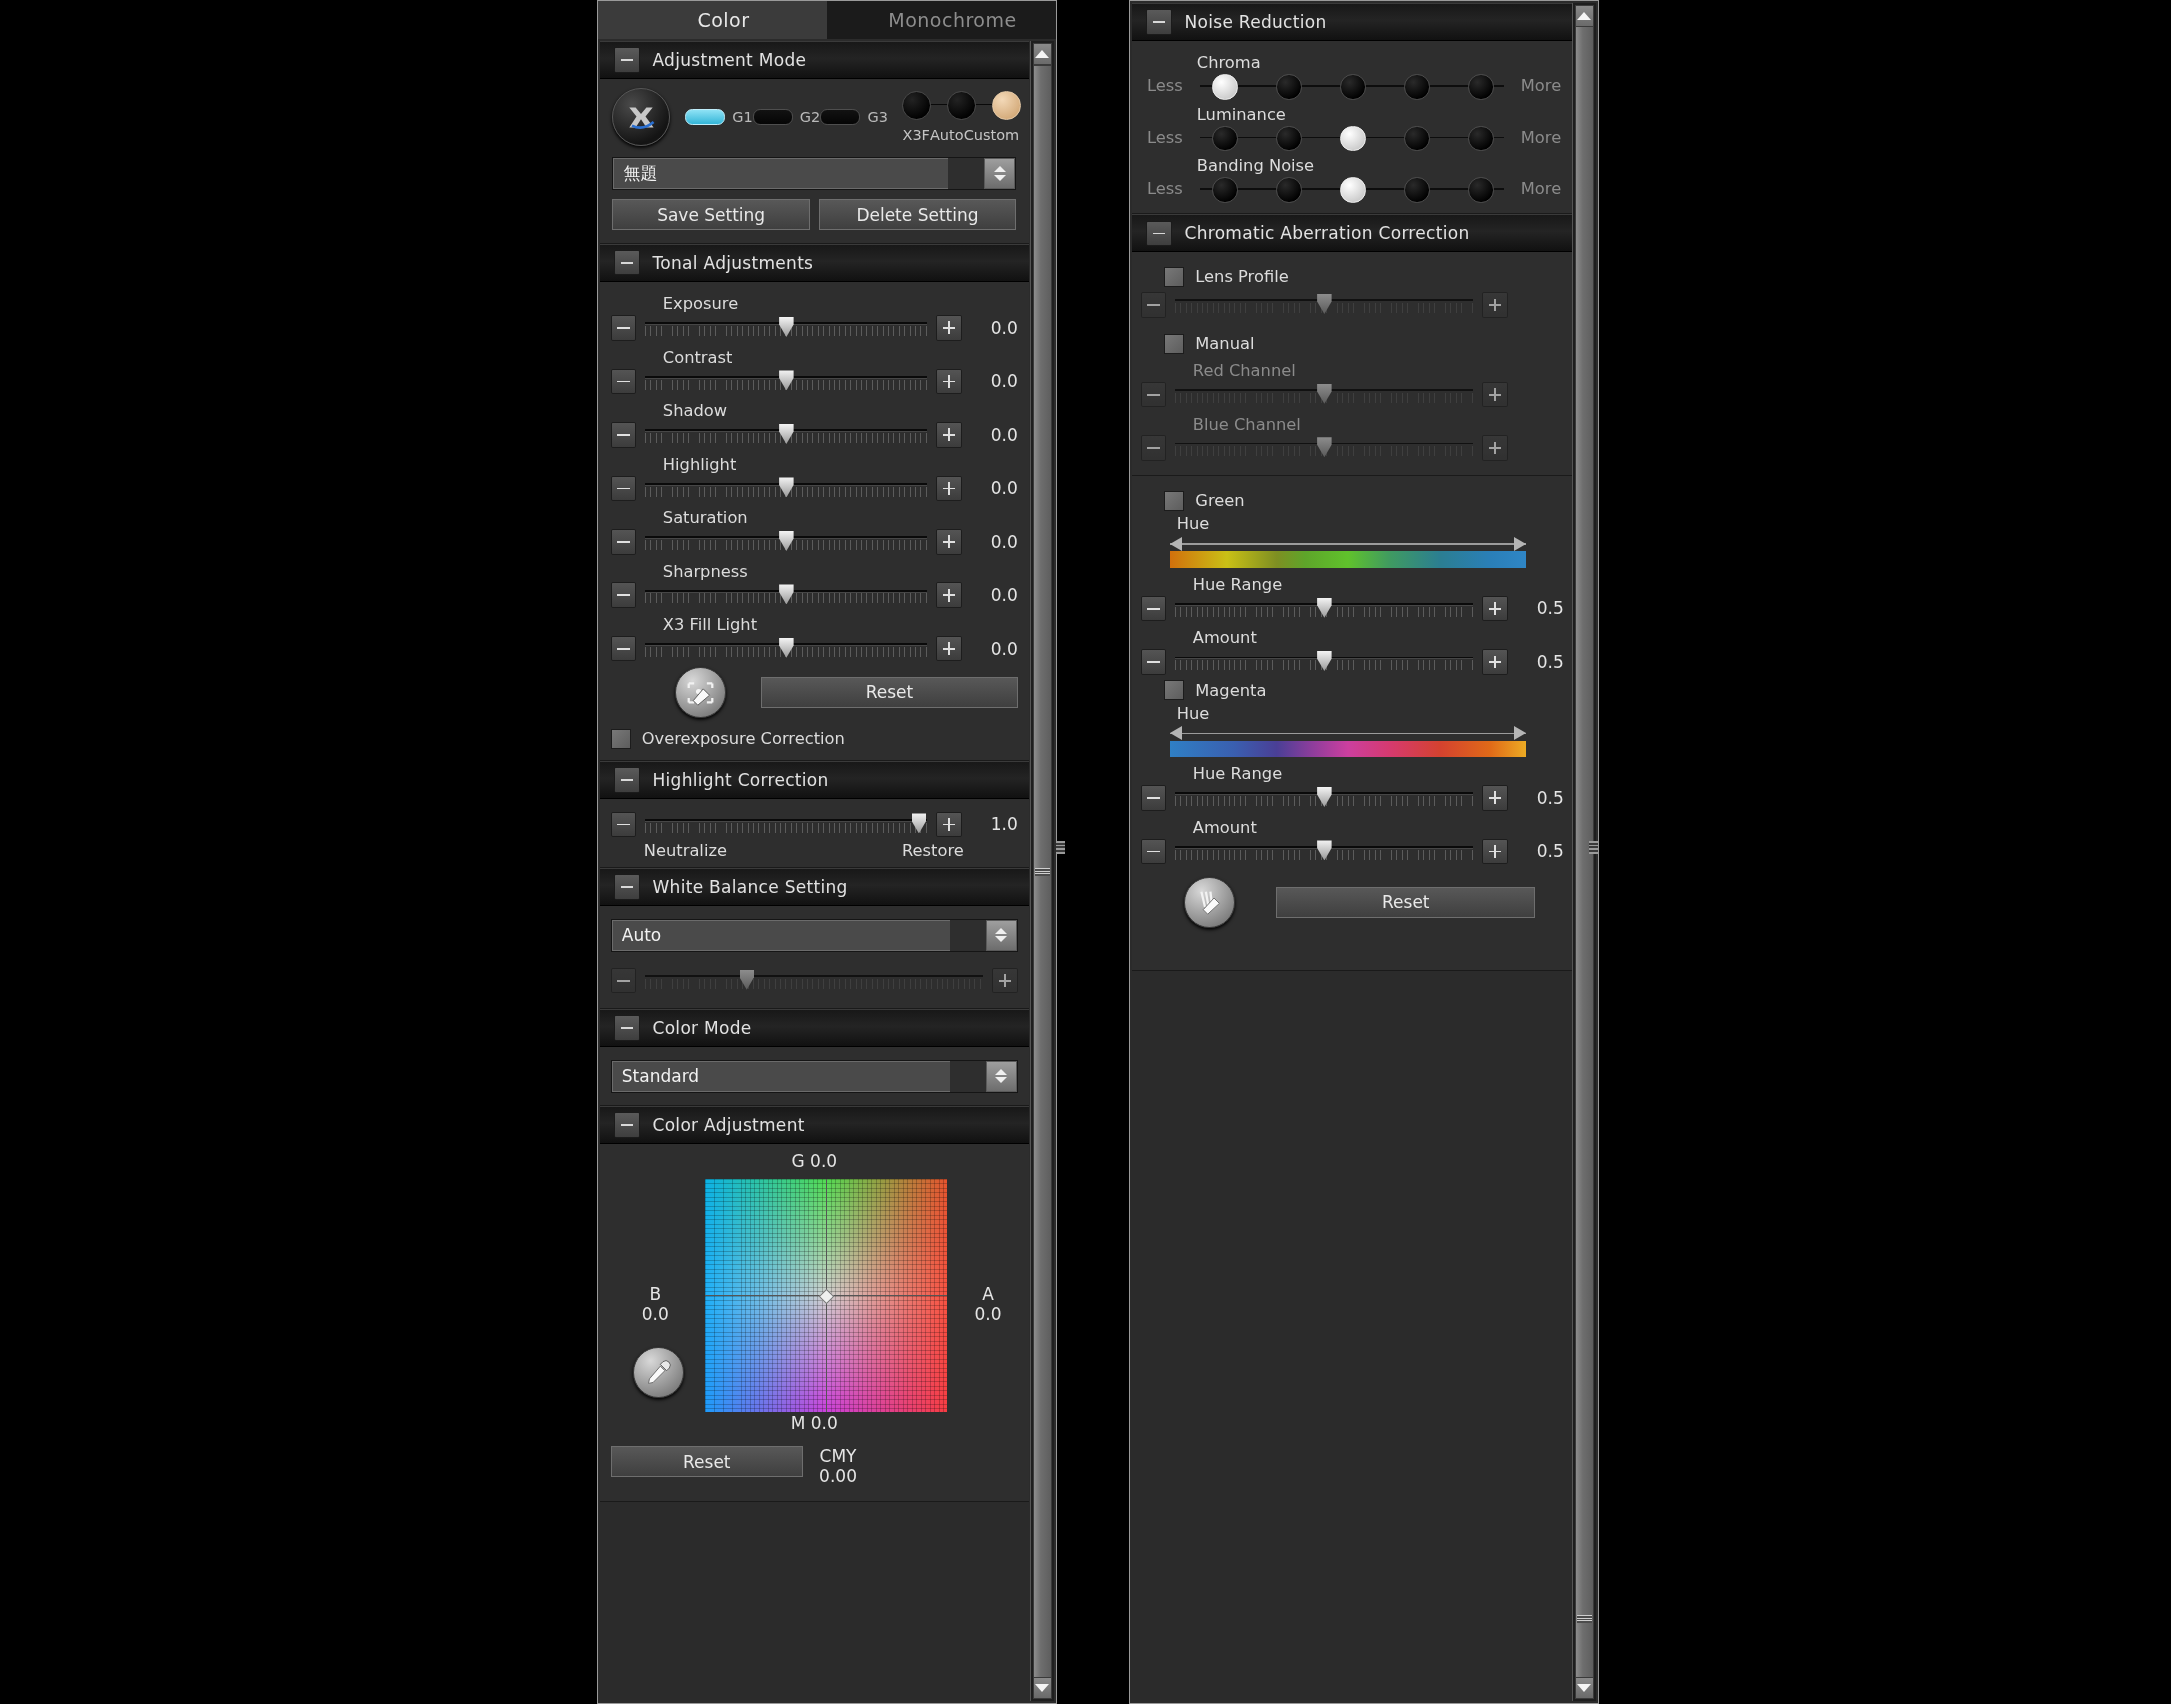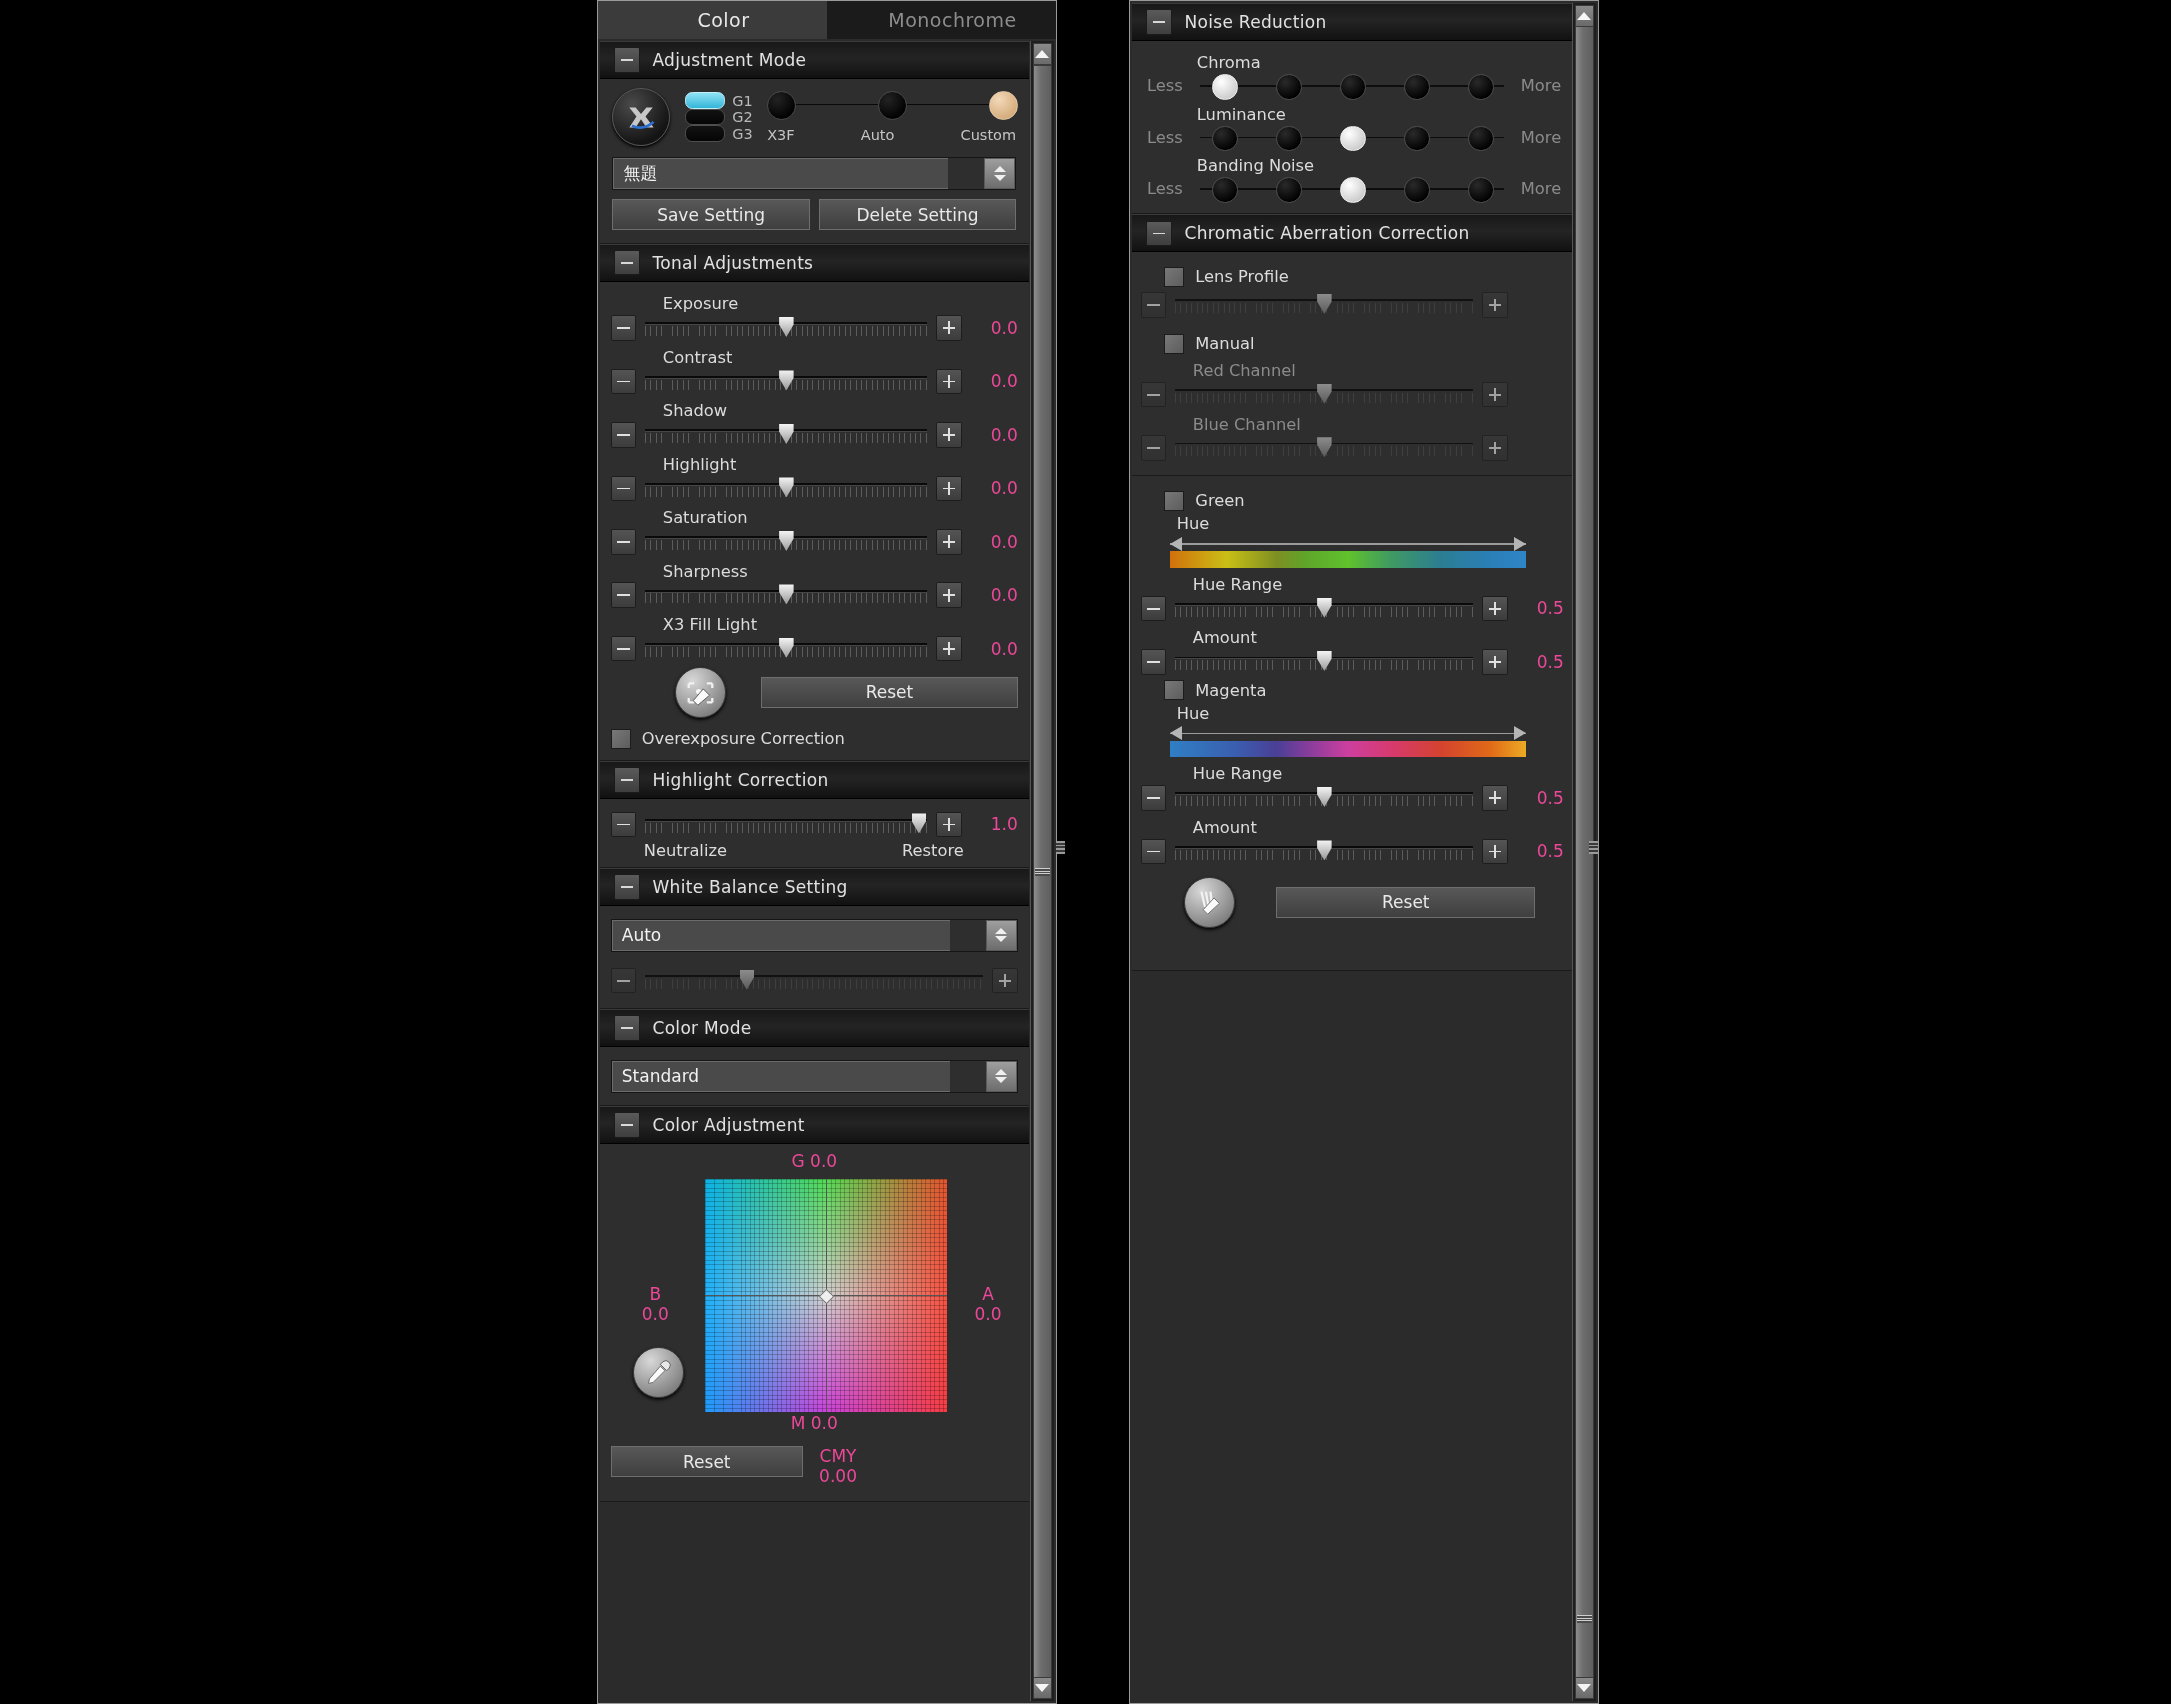--- a/index.html
+++ b/index.html
@@ -26,21 +26,21 @@
   .collapse{width:23.5px;height:23.5px;margin:0 12.7px 0 14.5px;flex:none;
      background:linear-gradient(to bottom,#5a5a5a,#3e3e3e);
      border:0.9px solid #1b1b1b;border-radius:1.8px;position:relative;}
   .collapse:after{content:"";position:absolute;left:5.4px;right:5.4px;top:11px;height:1.8px;background:#d8d8d8;}
 
   .sec-body{background:#2e2e2e;border-bottom:0.9px solid #1a1a1a;position:relative;}
 
   
   .lbl{font-size:16.3px;color:#dcdcdc;}
   .lbl.dim{color:#8b8b8b;}
-  .val{font-size:17px;color:#ec4899;}
+  .val{font-size:17px;color:#e5e5e5;}
 
   
   .step{width:23.5px;height:23.5px;flex:none;
      background:linear-gradient(to bottom,#545454,#3c3c3c);
      border:0.9px solid #1d1d1d;border-radius:1.8px;position:relative;}
   .step:after{content:"";position:absolute;left:5.4px;right:5.4px;top:11px;height:1.8px;background:#e0e0e0;}
   .step.plus:before{content:"";position:absolute;top:5.4px;bottom:5.4px;left:11px;width:1.8px;background:#e0e0e0;}
   .step.ghost{background:linear-gradient(to bottom,#3c3c3c,#333);opacity:.65;}
 
   
@@ -162,21 +162,21 @@
         <div class="sec-title">Adjustment Mode</div>
       </div>
       <div class="sec-body" style="padding:9px 12.7px 12.7px;">
         <div class="row" style="gap:14.5px;">
           <div class="orb dark" style="width:56px;height:56px;flex:none;">
             <svg width="36" height="27" viewBox="0 0 40 30">
               <path d="M7 4 L15 14 L7 26 L14 26 L20 17 L26 26 L34 26 L25 14 L33 4 L26 4 L20 11 L14 4 Z" fill="#c8c8c8"></path>
               <path d="M10 24 Q22 30 34 20" stroke="#2a6fd0" stroke-width="3" fill="none"></path>
             </svg>
           </div>
-          <div style="display:flex;flex-direction:column;gap:0;">
+          <div style="display:flex;flex-direction:row;gap:0;">
             <div class="row" style="gap:7.2px;">
                 <span class="pill on"></span>
               <span class="lbl" style="font-size:14.5px;color:#b9b9b9;">G1</span>
               </div>
             <div class="row" style="gap:7.2px;">
                 <span class="pill"></span>
               <span class="lbl" style="font-size:14.5px;color:#b9b9b9;">G2</span>
               </div>
             <div class="row" style="gap:7.2px;">
                 <span class="pill"></span>

